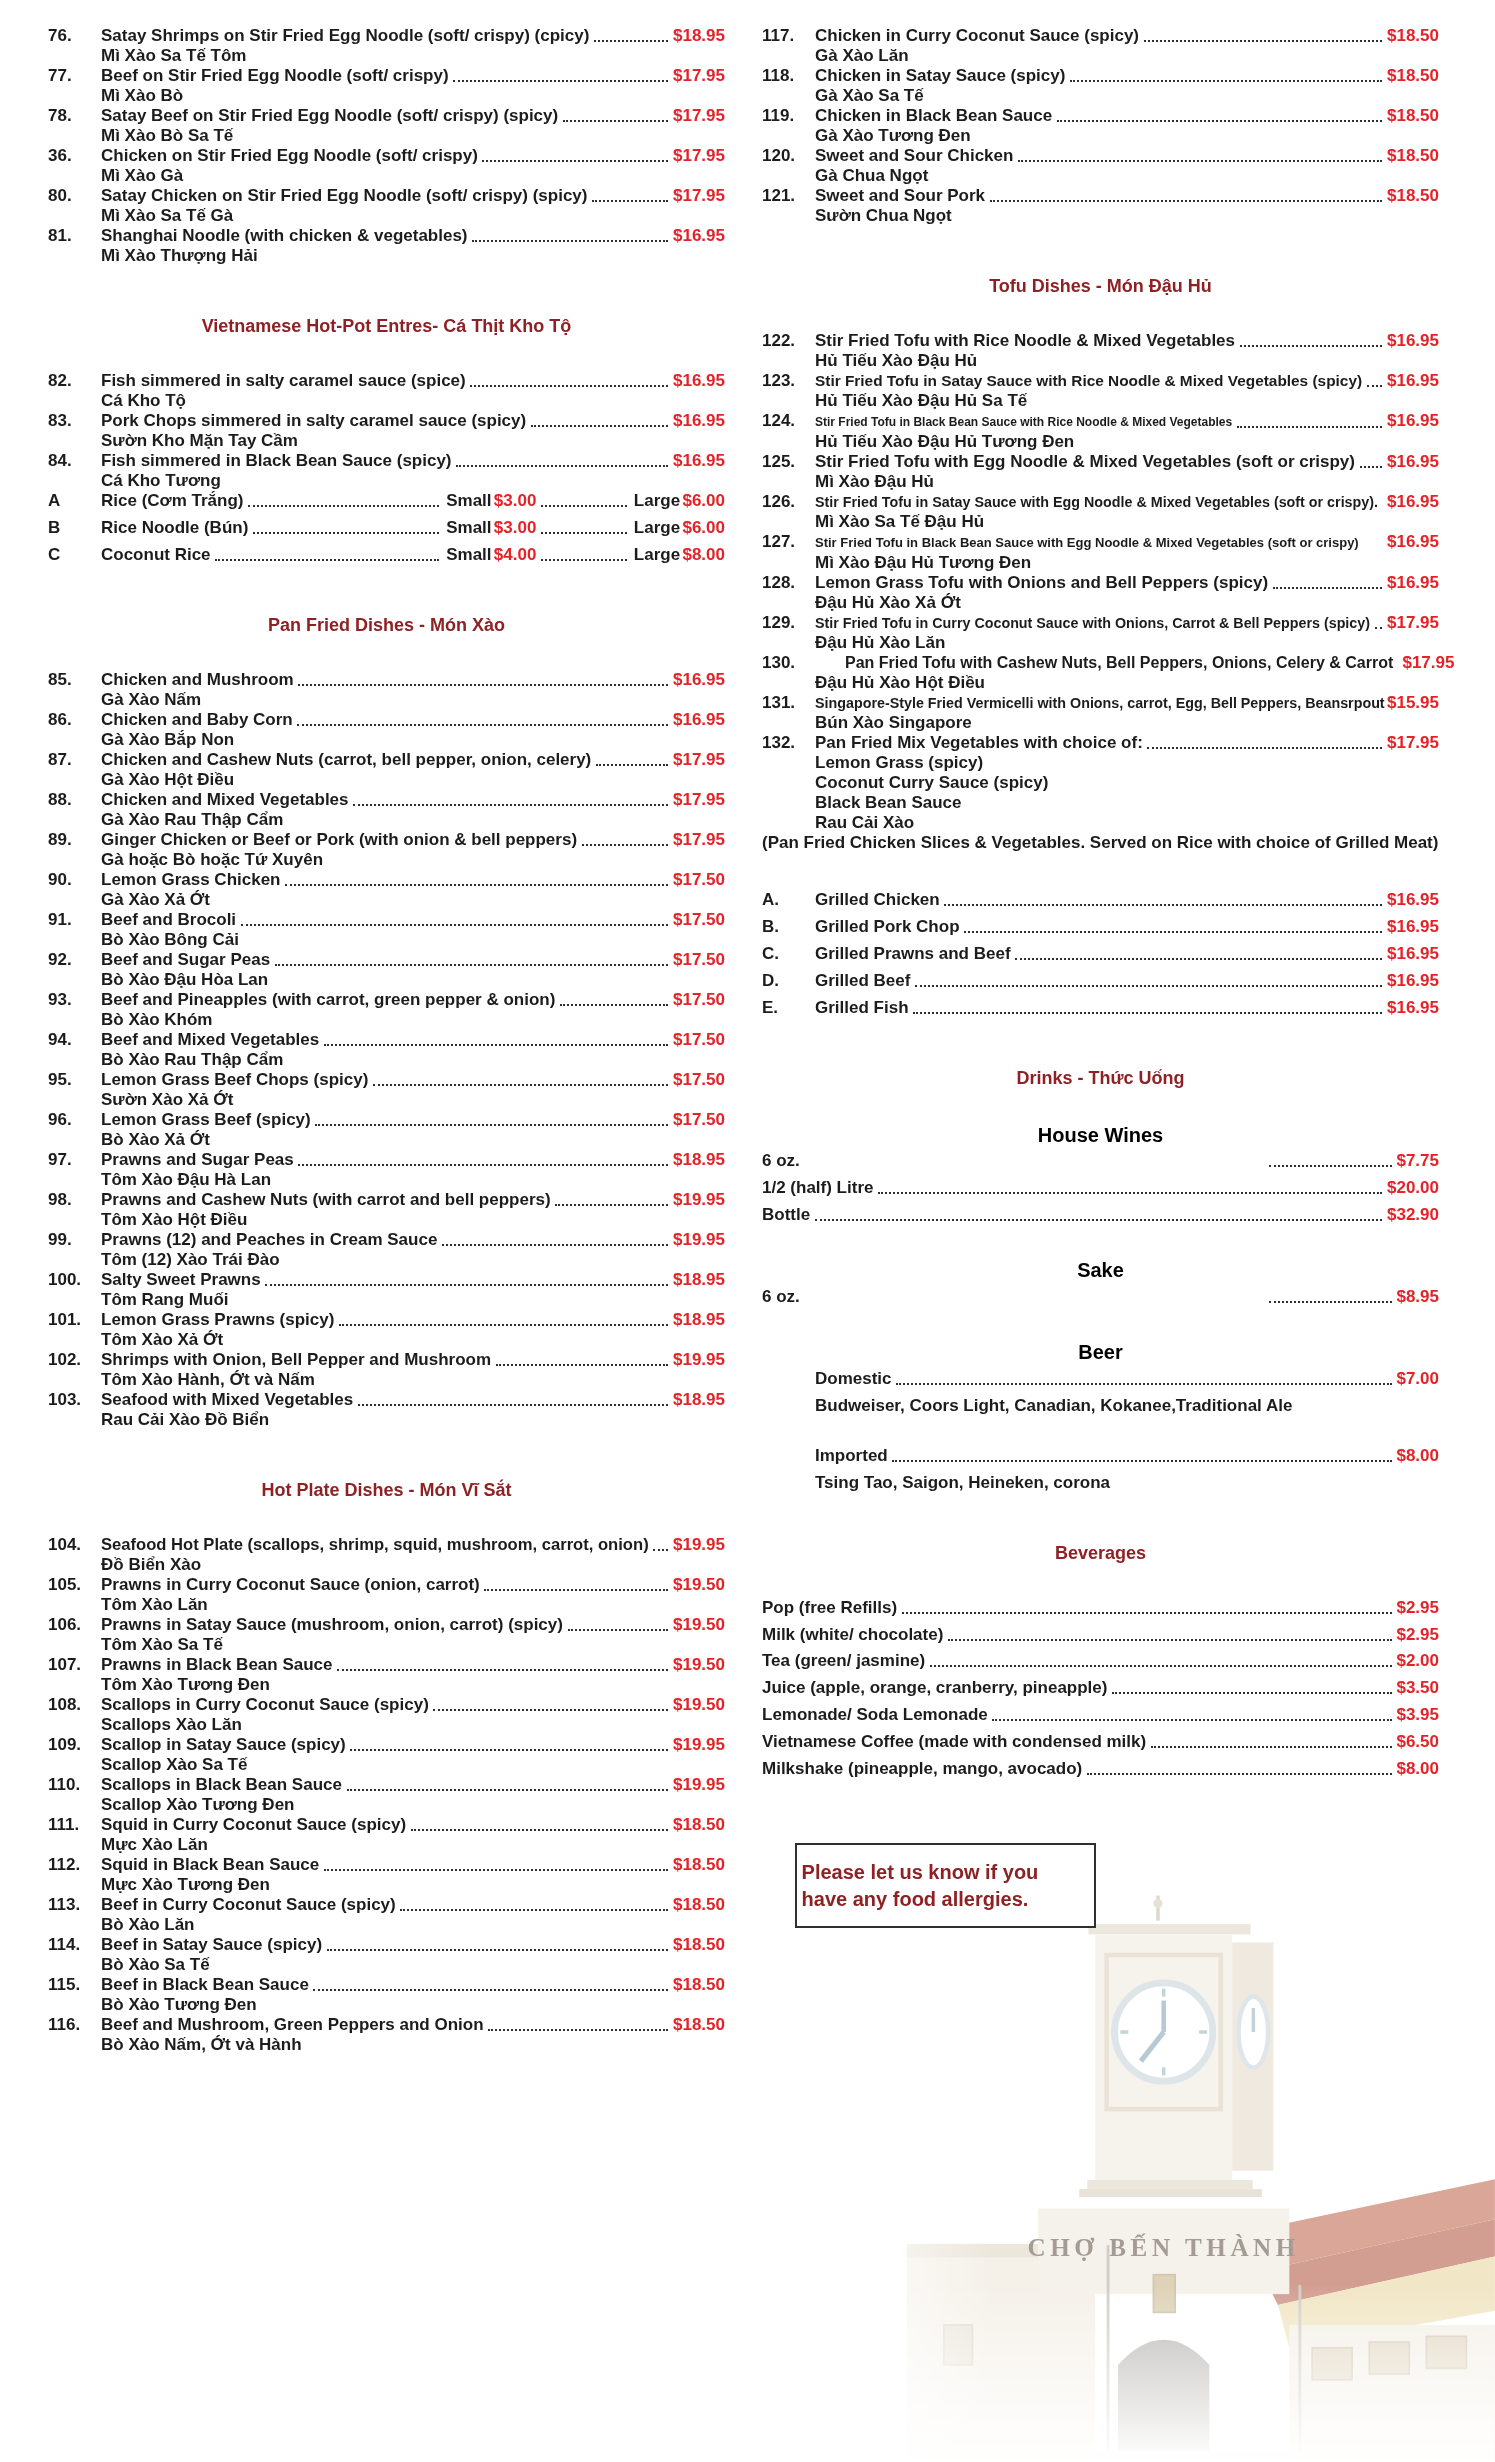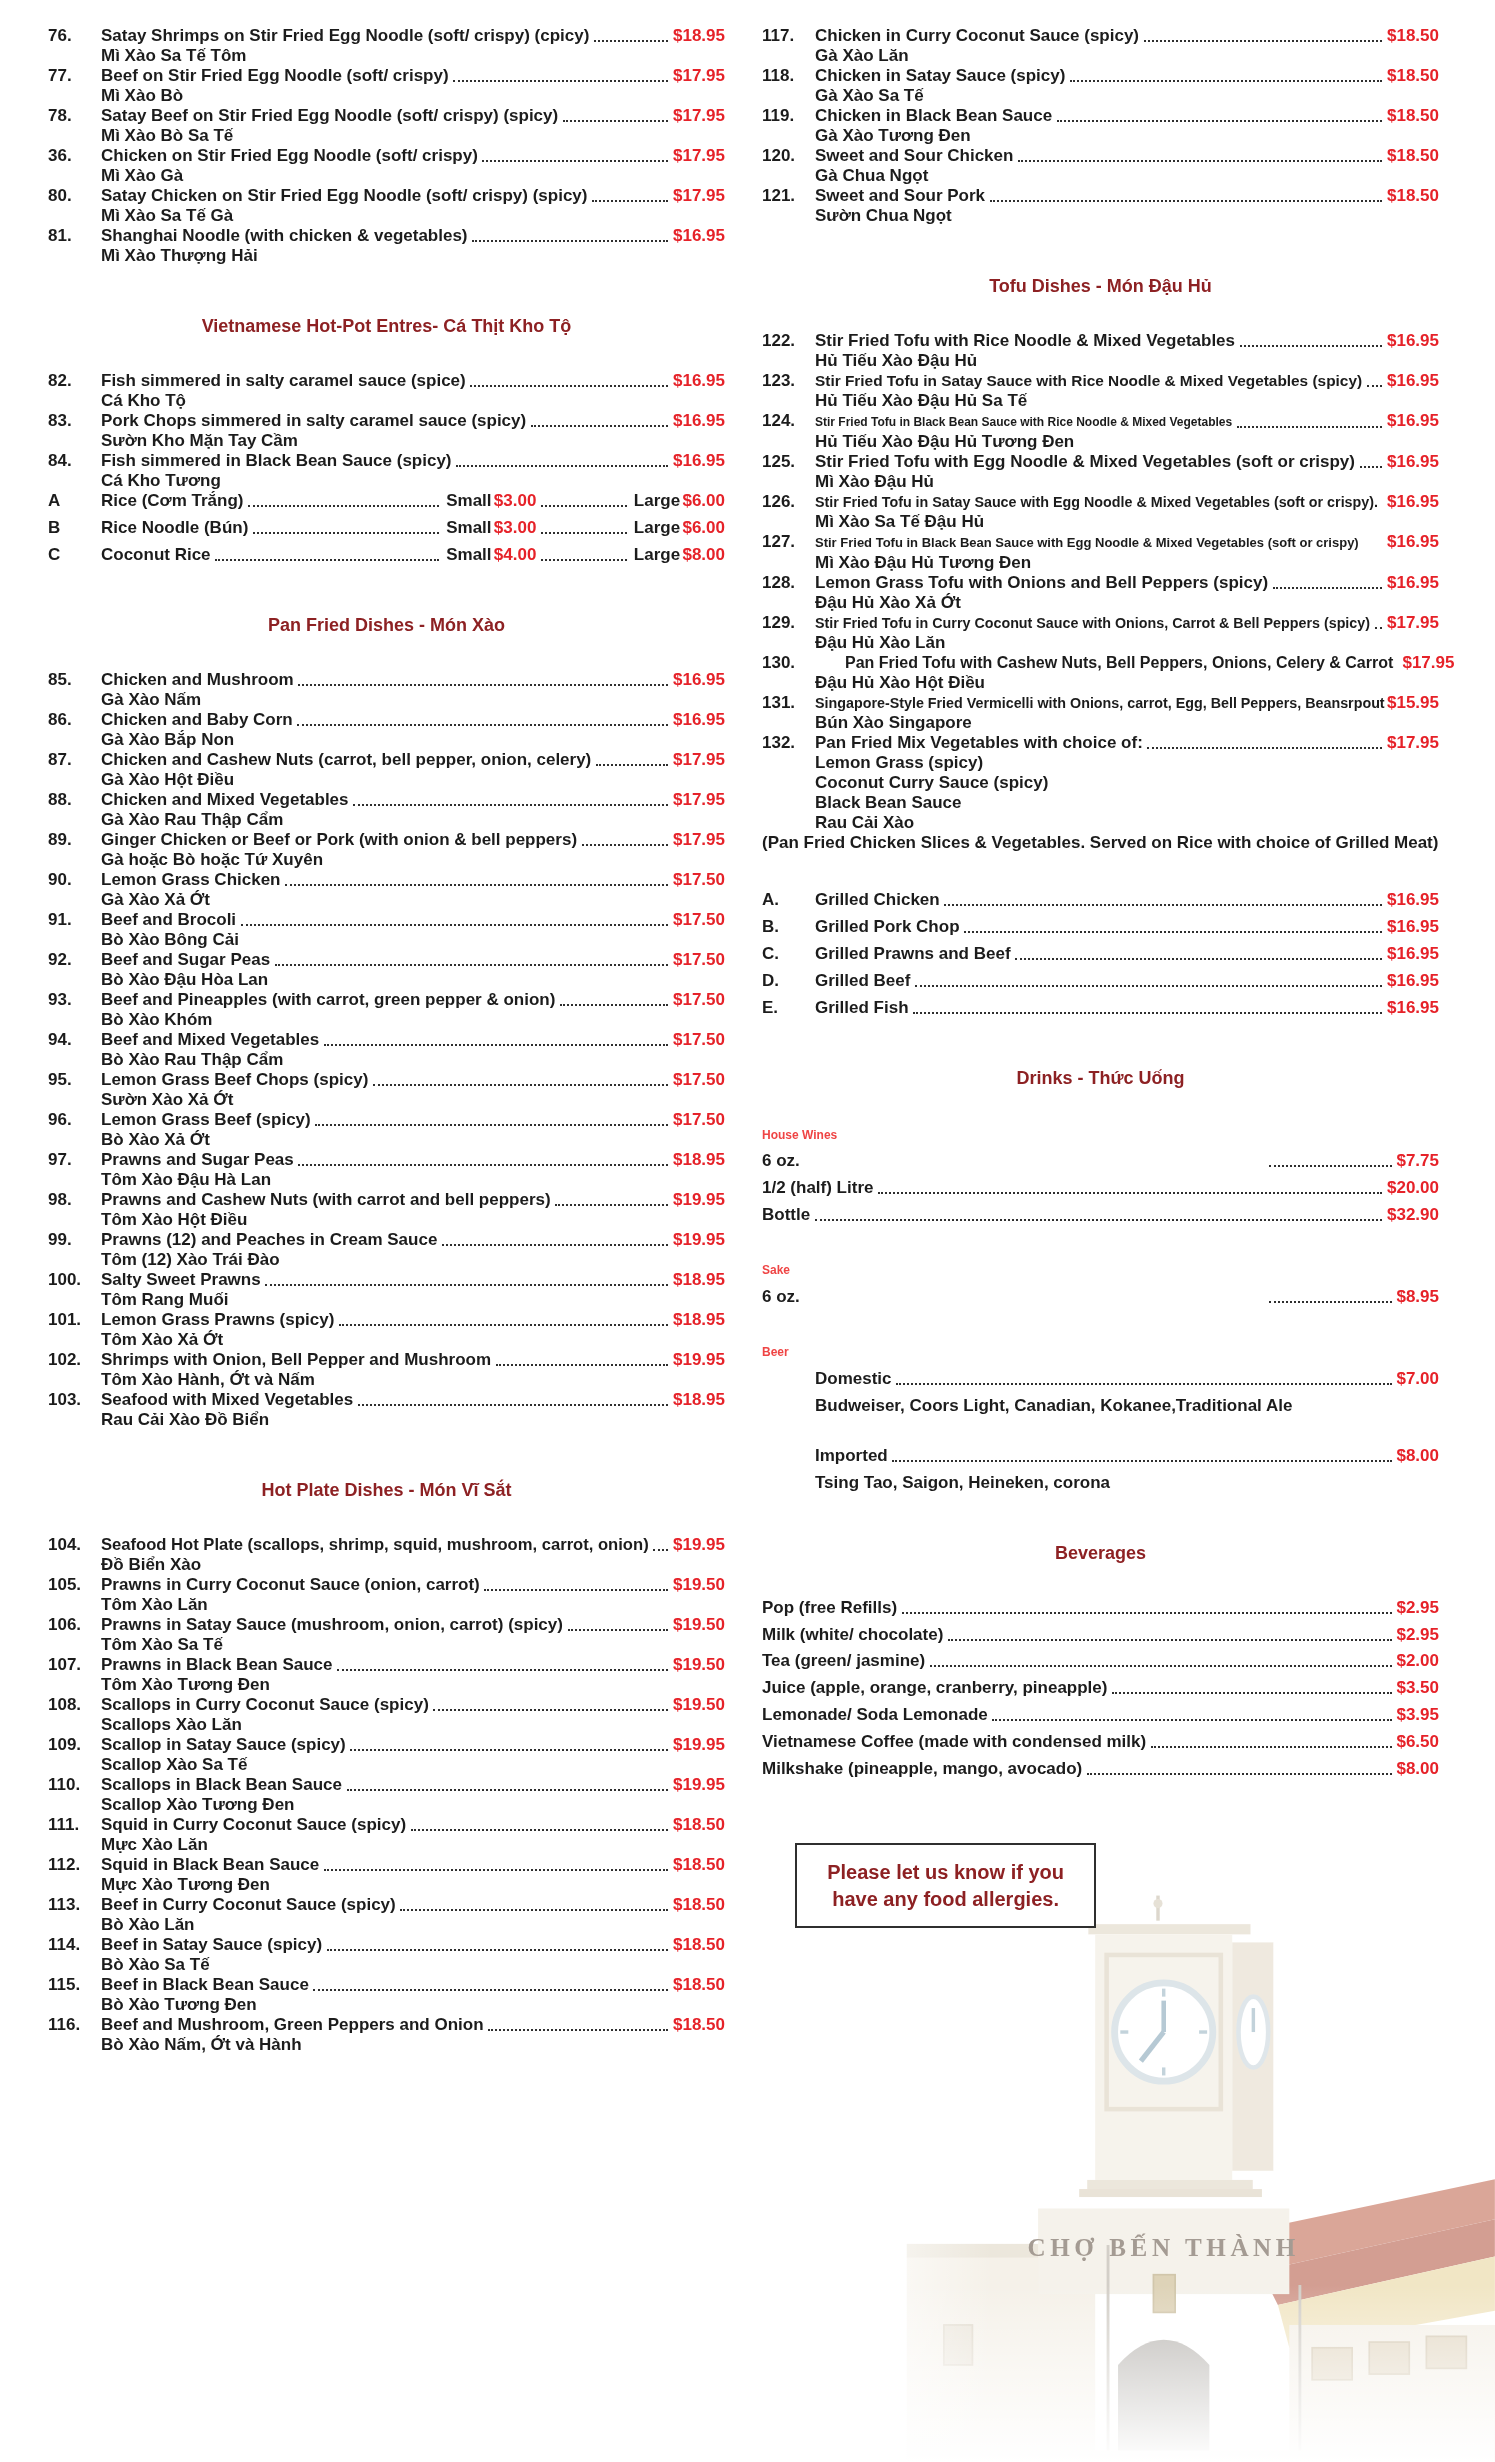--- a/index.html
+++ b/index.html
@@ -20,28 +20,28 @@
   .leader.mid{flex:0 0 86px;}
   .leader.short{flex:0 0 123px;}
   .flex-spacer{flex:1 1 auto;}
   .price{color:#e62229;white-space:nowrap;flex:0 0 auto;}
   .so-label{white-space:nowrap;padding:0 2.3px;}
   .item-vi,.item-extra{font-size:17px;line-height:20px;padding-left:53px;white-space:nowrap;}
 
   .section-header{font-size:18px;line-height:23px;color:#8d2123;text-align:center;margin:49px 0 33px;}
   .section-header.tight{margin-bottom:9px;}
   .section-subtitle{font-size:17px;line-height:20px;text-align:left;margin:0 0 37px;}
-  .subhead{font-size:12px;line-height:20px;color:#ef4444;margin:35px 0 6.9px;}
+  .subhead{font-size:20px;line-height:20px;color:#000000;margin:35px 0 6.9px;text-align:center;}
   .row-gap{height:23px;}
   .simple-row{margin-bottom:6.9px;}
   .note{font-size:17px;line-height:20px;padding-left:53px;margin-bottom:6.9px;white-space:nowrap;}
 
   .allergy-box{
     width:288px;margin:64px 0 0 33px;border:2.9px solid #2f2f2f;
-    padding:13.7px 4.6px;text-align:center;color:#8d2123;font-size:20px;line-height:27px;
+    padding:13.7px 4.6px;color:#8d2123;font-size:20px;line-height:27px;
     background:#ffffff;
   }
 
   .tower-wrap{position:absolute;right:0;bottom:0;width:674px;height:571px;z-index:1;}
 </style>
 </head>
 <body>
 
 <div class="menu" id="menu-cols">
     <div class="menu-column">

